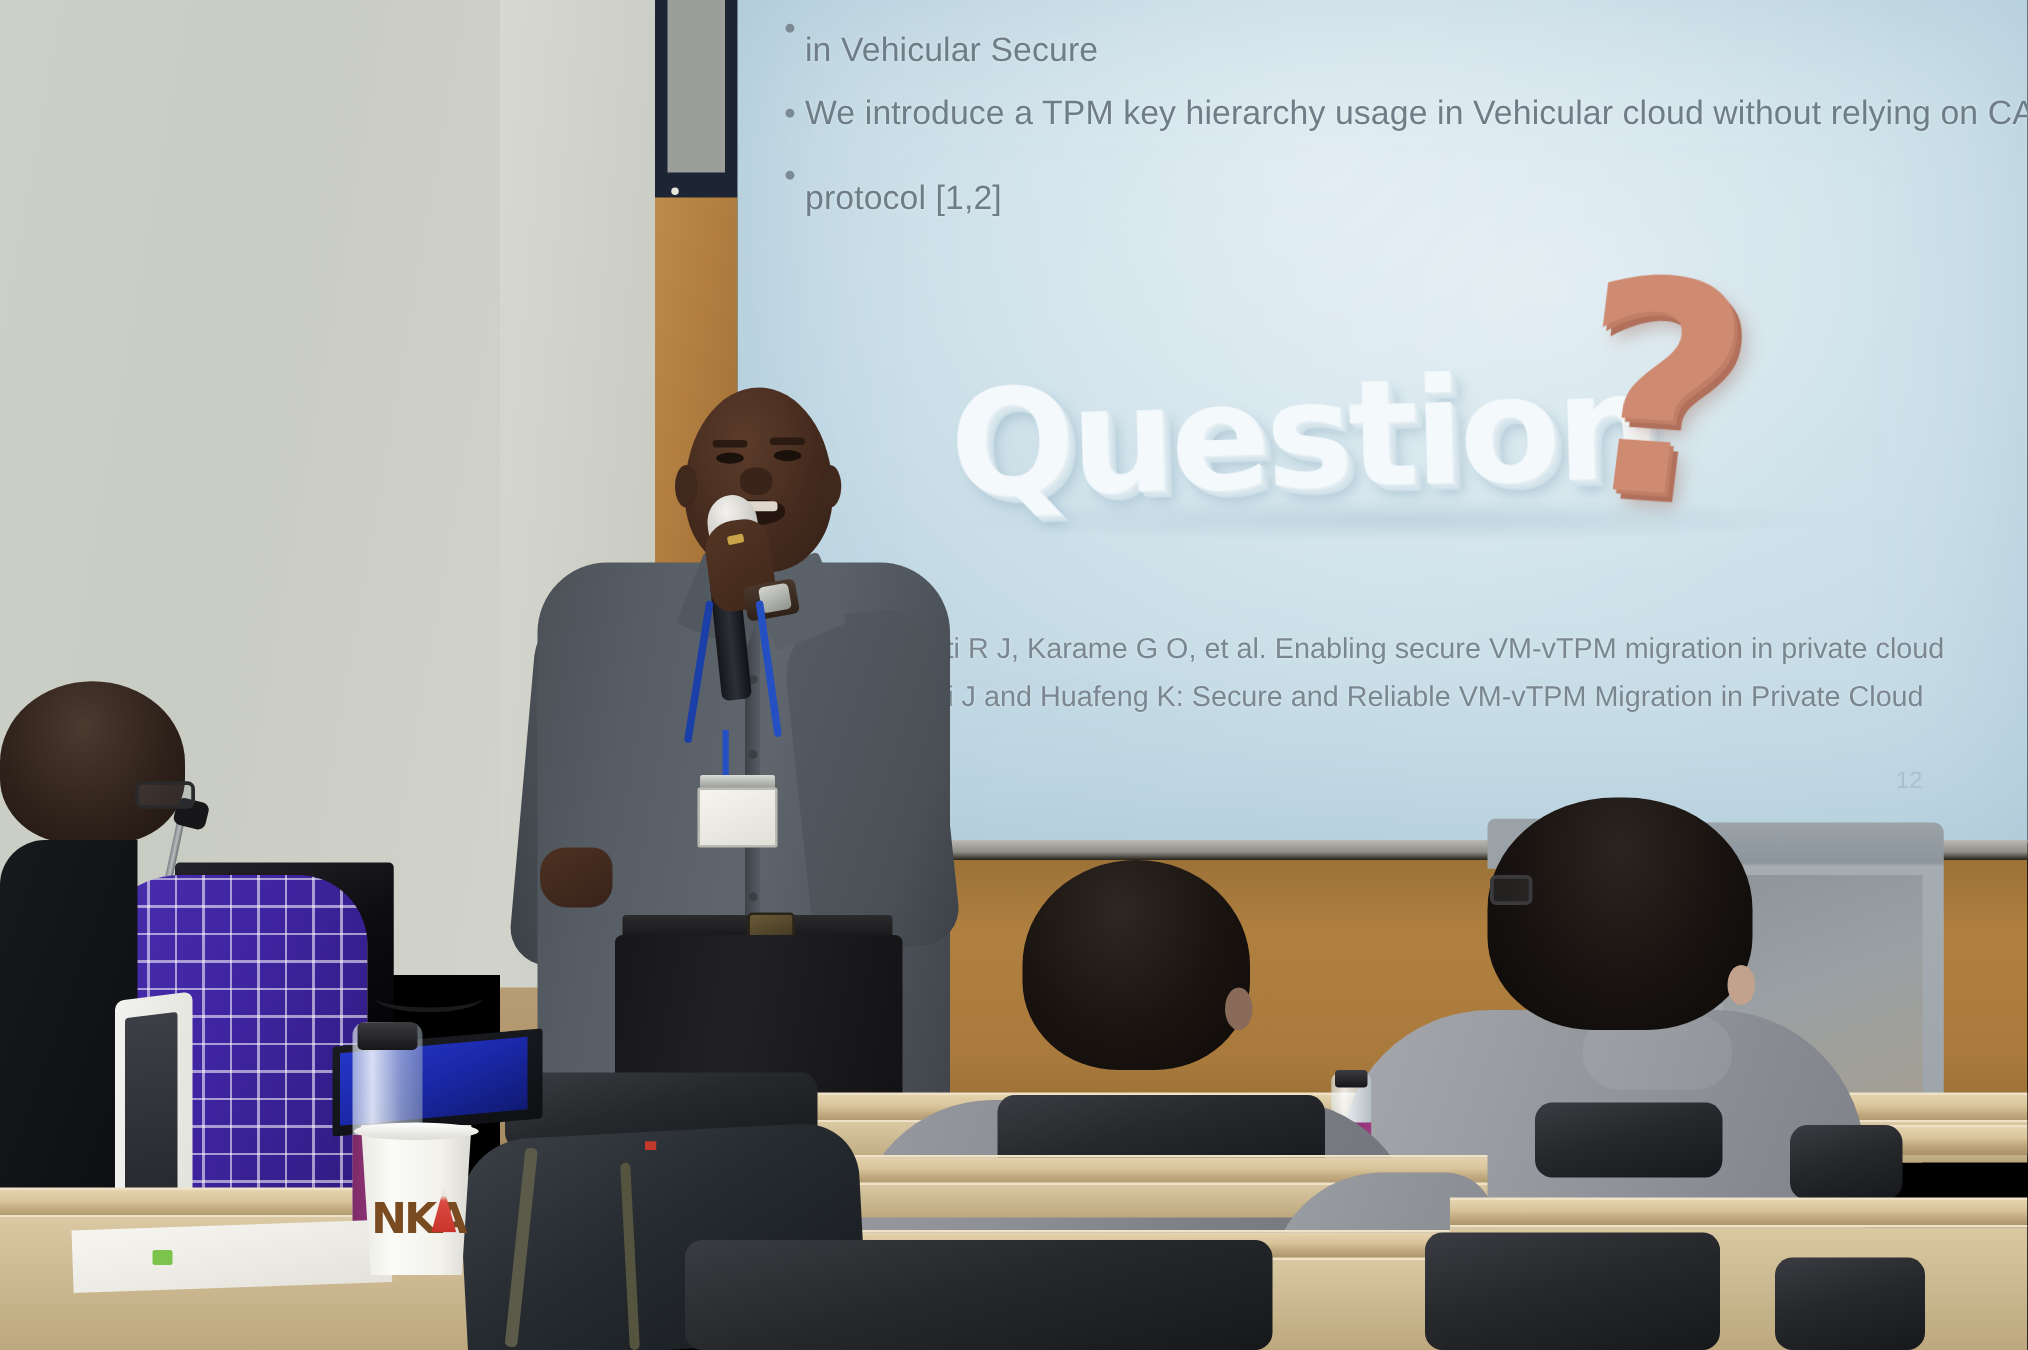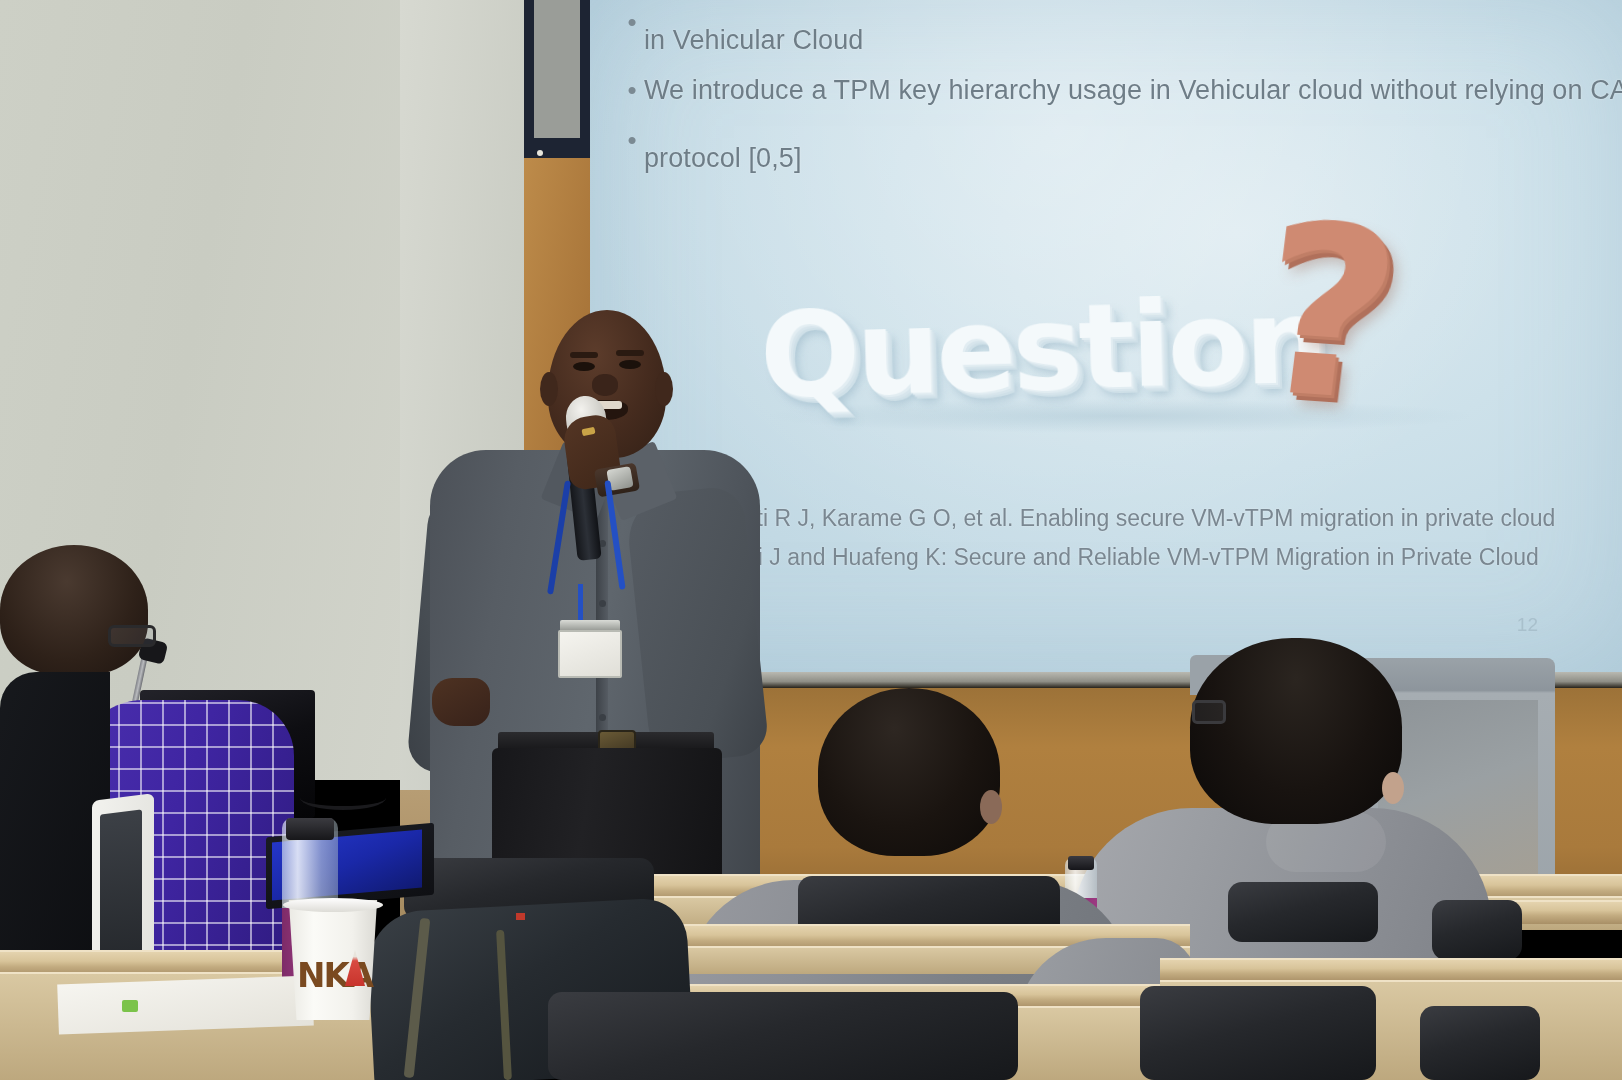--- a/index.html
+++ b/index.html
@@ -444,34 +444,34 @@
 
   <div class="screen">
     <div class="screen-glow"></div>
 
     <div class="bullets">
 
       <div class="bullet-row">
         <span class="bullet-dot">•</span>
         <span>
           <br>
-          <span class="bullet-text">in Vehicular Cloud</span>
+          <span class="bullet-text">in Vehicular Secure</span>
         </span>
       </div>
 
       <div class="bullet-row">
         <span class="bullet-dot">•</span>
         <span class="bullet-text">We introduce a TPM key hierarchy  usage in Vehicular cloud without relying on CA</span>
       </div>
 
       <div class="bullet-row">
         <span class="bullet-dot">•</span>
         <span>
           <br>
-          <span class="bullet-text">protocol [0,5]</span>
+          <span class="bullet-text">protocol [1,2]</span>
         </span>
       </div>
 
     </div>
 
     <div class="question-art">
       <div class="q-shadow"></div>
       <div class="q-word">Question</div>
       <div class="q-mark">?</div>
     </div>

